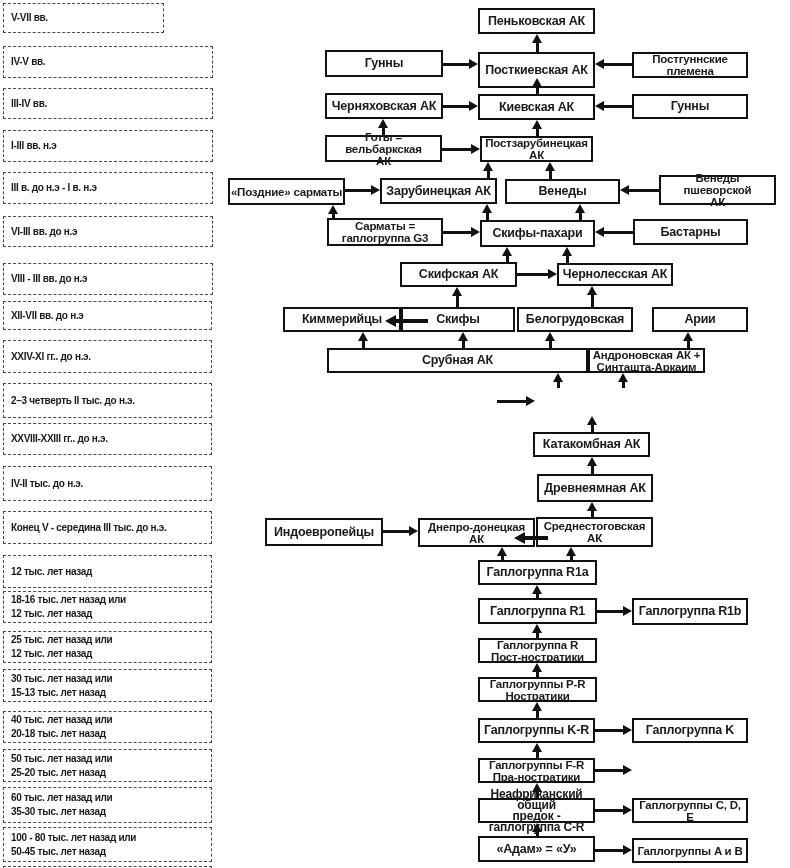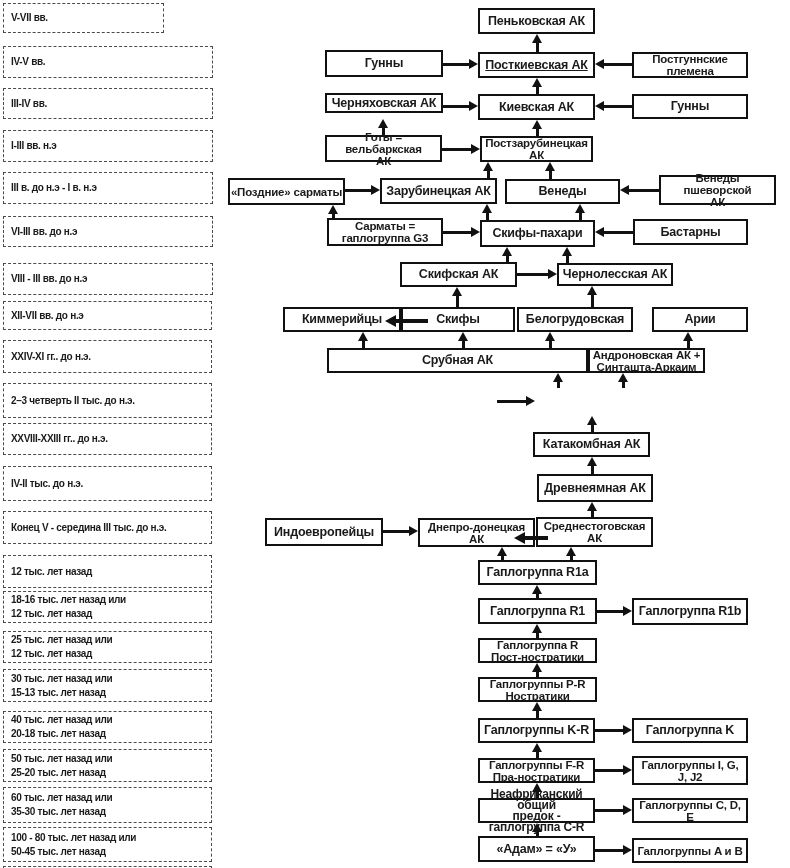--- a/index.html
+++ b/index.html
@@ -56,24 +56,24 @@
 20-18 тыс. лет назад</div>
     <div class="tl" style="left: 3px; top: 749px; width: 209px; height: 33px;">50 тыс. лет назад или
 25-20 тыс. лет назад</div>
     <div class="tl" style="left: 3px; top: 787px; width: 209px; height: 36px;">60 тыс. лет назад или
 35-30 тыс. лет назад</div>
     <div class="tl" style="left: 3px; top: 827px; width: 209px; height: 35px;">100 - 80 тыс. лет назад или
 50-45 тыс. лет назад</div>
     <div class="tl" style="left: 3px; top: 866px; width: 209px; height: 10px;"></div>
     <div class="node" style="left: 478px; top: 8px; width: 117px; height: 26px;">Пеньковская АК</div>
     <div class="node" style="left: 325px; top: 50px; width: 118px; height: 27px;">Гунны</div>
-    <div class="node" style="left: 478px; top: 52px; width: 117px; height: 26px; text-decoration: underline;">Посткиевская АК</div>
+    <div class="node" style="left: 478px; top: 52px; width: 117px; height: 36px;">Посткиевская АК</div>
     <div class="node small" style="left: 632px; top: 52px; width: 116px; height: 26px;">Постгуннские
 племена</div>
-    <div class="node" style="left: 325px; top: 93px; width: 118px; height: 20px; text-align: center;">Черняховская АК</div>
+    <div class="node" style="left: 325px; top: 93px; width: 118px; height: 26px; text-align: center;">Черняховская АК</div>
     <div class="node" style="left: 478px; top: 94px; width: 117px; height: 26px;">Киевская АК</div>
     <div class="node" style="left: 632px; top: 94px; width: 116px; height: 25px;">Гунны</div>
     <div class="node small" style="left: 325px; top: 135px; width: 117px; height: 27px;">Готы = вельбаркская
 АК</div>
     <div class="node small" style="left: 480px; top: 136px; width: 113px; height: 26px;">Постзарубинецкая
 АК</div>
     <div class="node small" style="left: 228px; top: 178px; width: 117px; height: 27px;">«Поздние» сарматы</div>
     <div class="node" style="left: 380px; top: 178px; width: 117px; height: 26px;">Зарубинецкая АК</div>
     <div class="node" style="left: 505px; top: 179px; width: 115px; height: 25px;">Венеды</div>
     <div class="node small" style="left: 659px; top: 175px; width: 117px; height: 30px;">Венеды пшеворской
@@ -101,22 +101,20 @@
     <div class="node" style="left: 478px; top: 598px; width: 119px; height: 26px;">Гаплогруппа R1</div>
     <div class="node" style="left: 632px; top: 598px; width: 116px; height: 27px;">Гаплогруппа R1b</div>
     <div class="node small" style="left: 478px; top: 638px; width: 119px; height: 25px;">Гаплогруппа R
 Пост-ностратики</div>
     <div class="node small" style="left: 478px; top: 677px; width: 119px; height: 25px;">Гаплогруппы P-R
 Ностратики</div>
     <div class="node" style="left: 478px; top: 718px; width: 117px; height: 25px;">Гаплогруппы K-R</div>
     <div class="node" style="left: 632px; top: 718px; width: 116px; height: 25px;">Гаплогруппа K</div>
     <div class="node small" style="left: 478px; top: 758px; width: 117px; height: 25px;">Гаплогруппы F-R
 Пра-ностратики</div>
-    <div class="node small" style="left: 632px; top: 756px; width: 116px; height: 29px;">Гаплогруппы I, G,
-J, J2</div>
     <div class="node xs" style="left: 478px; top: 798px; width: 117px; height: 25px;">Неафриканский общий
 предок - гаплогруппа C-R</div>
     <div class="node small" style="left: 632px; top: 798px; width: 116px; height: 25px;">Гаплогруппы C, D, E</div>
     <div class="node" style="left: 478px; top: 836px; width: 117px; height: 26px;">«Адам» = «У»</div>
     <div class="node small" style="left: 632px; top: 838px; width: 116px; height: 25px;">Гаплогруппы A и B</div>
     <div class="aline" style="left: 535.5px; top: 41px; width: 3px; height: 11px;"></div>
     <div class="ahead" style="left: 532px; top: 34px; border-left: 5px solid transparent; border-right: 5px solid transparent; border-bottom: 9px solid rgb(17, 17, 17);"></div>
     <div class="aline" style="left: 535.5px; top: 85px; width: 3px; height: 9px;"></div>
     <div class="ahead" style="left: 532px; top: 78px; border-left: 5px solid transparent; border-right: 5px solid transparent; border-bottom: 9px solid rgb(17, 17, 17);"></div>
     <div class="aline" style="left: 535.5px; top: 127px; width: 3px; height: 9px;"></div>

